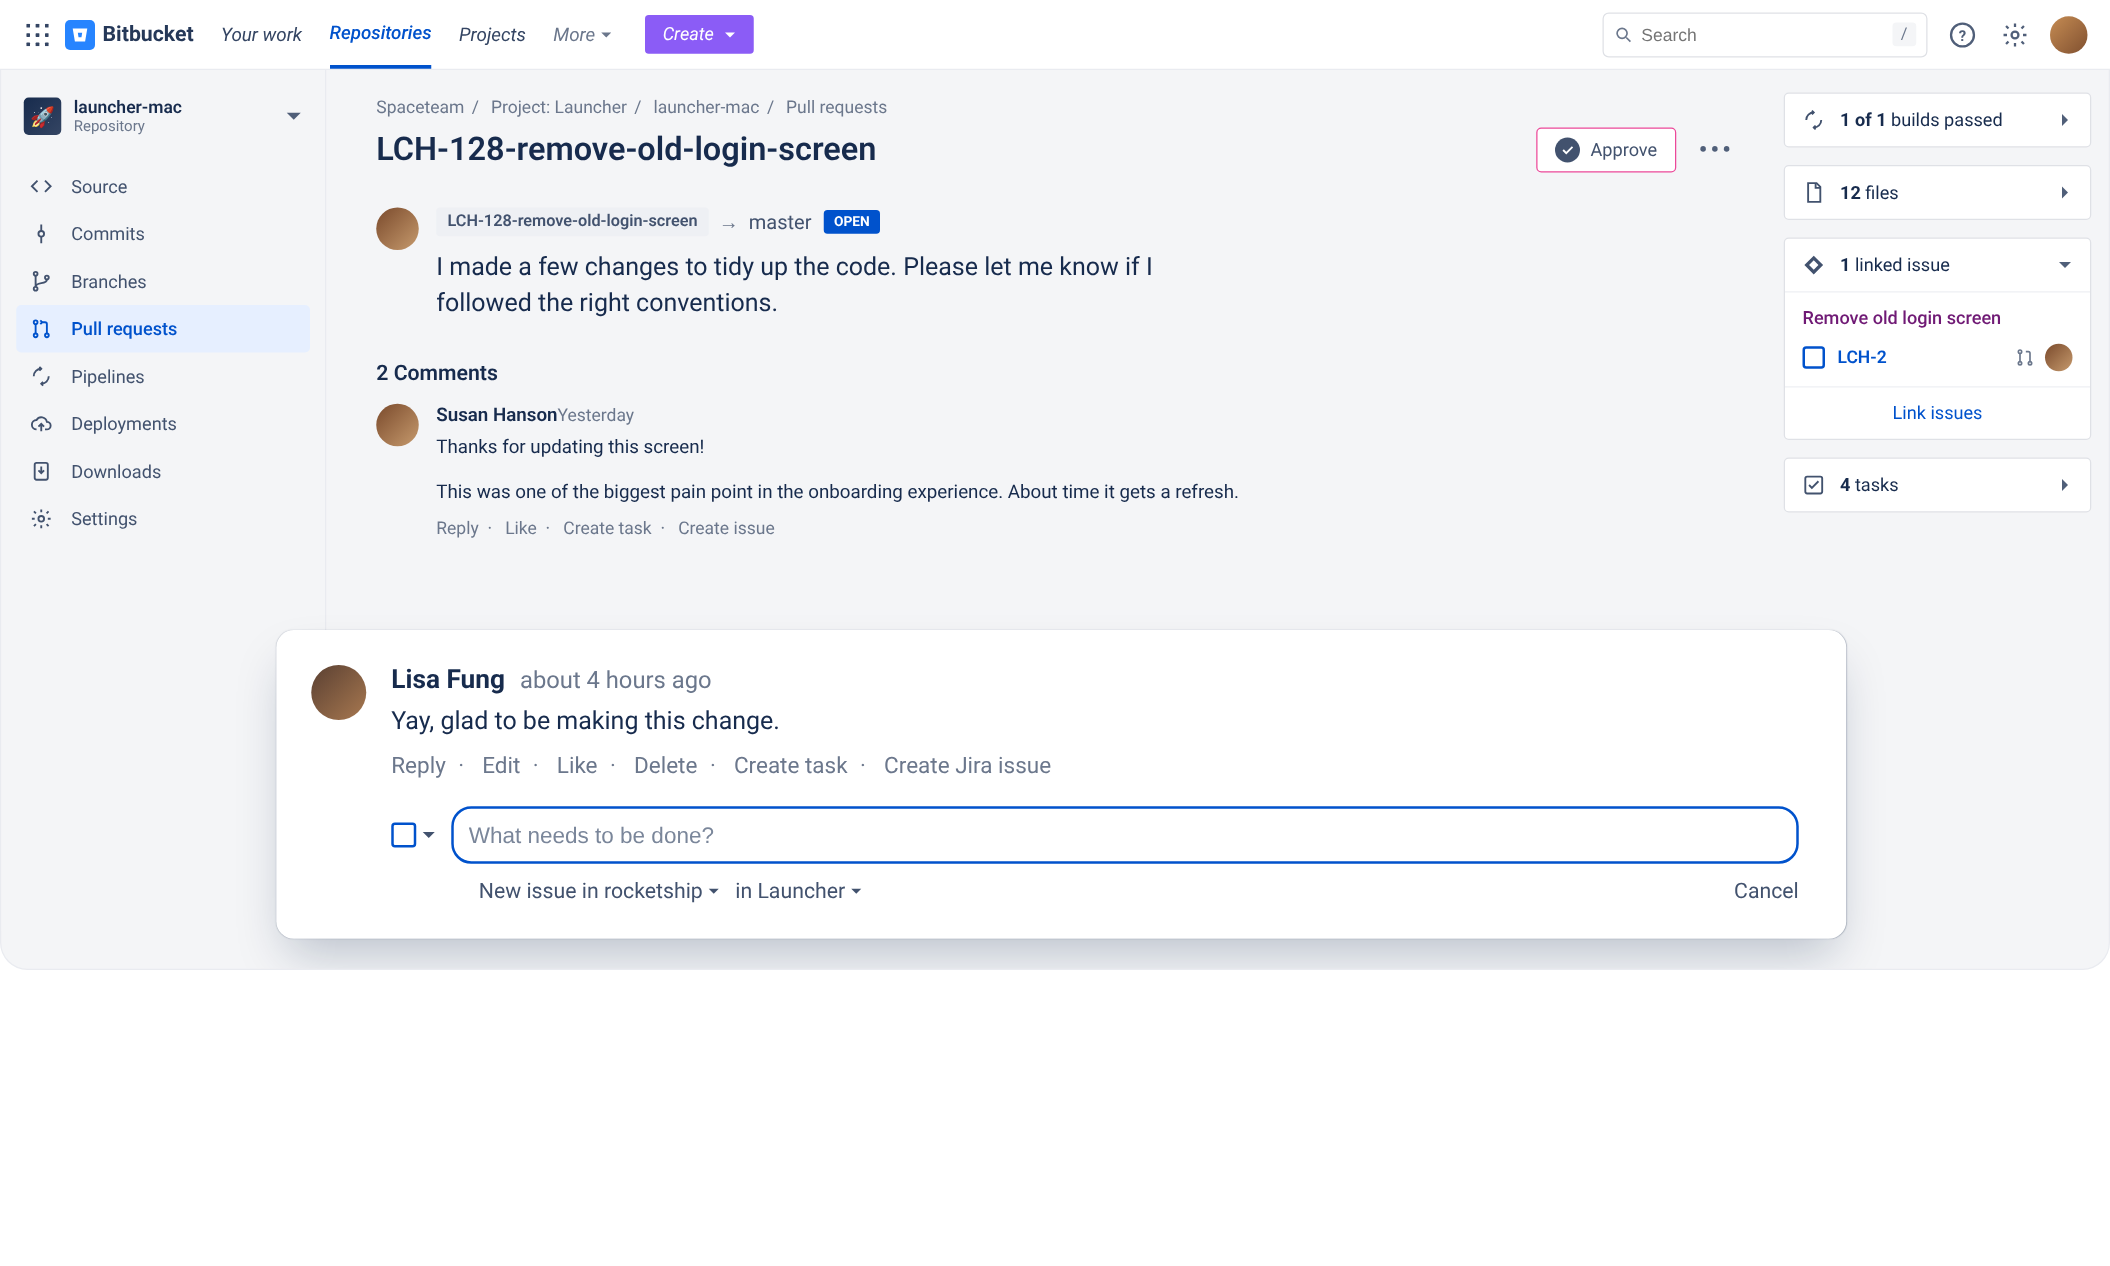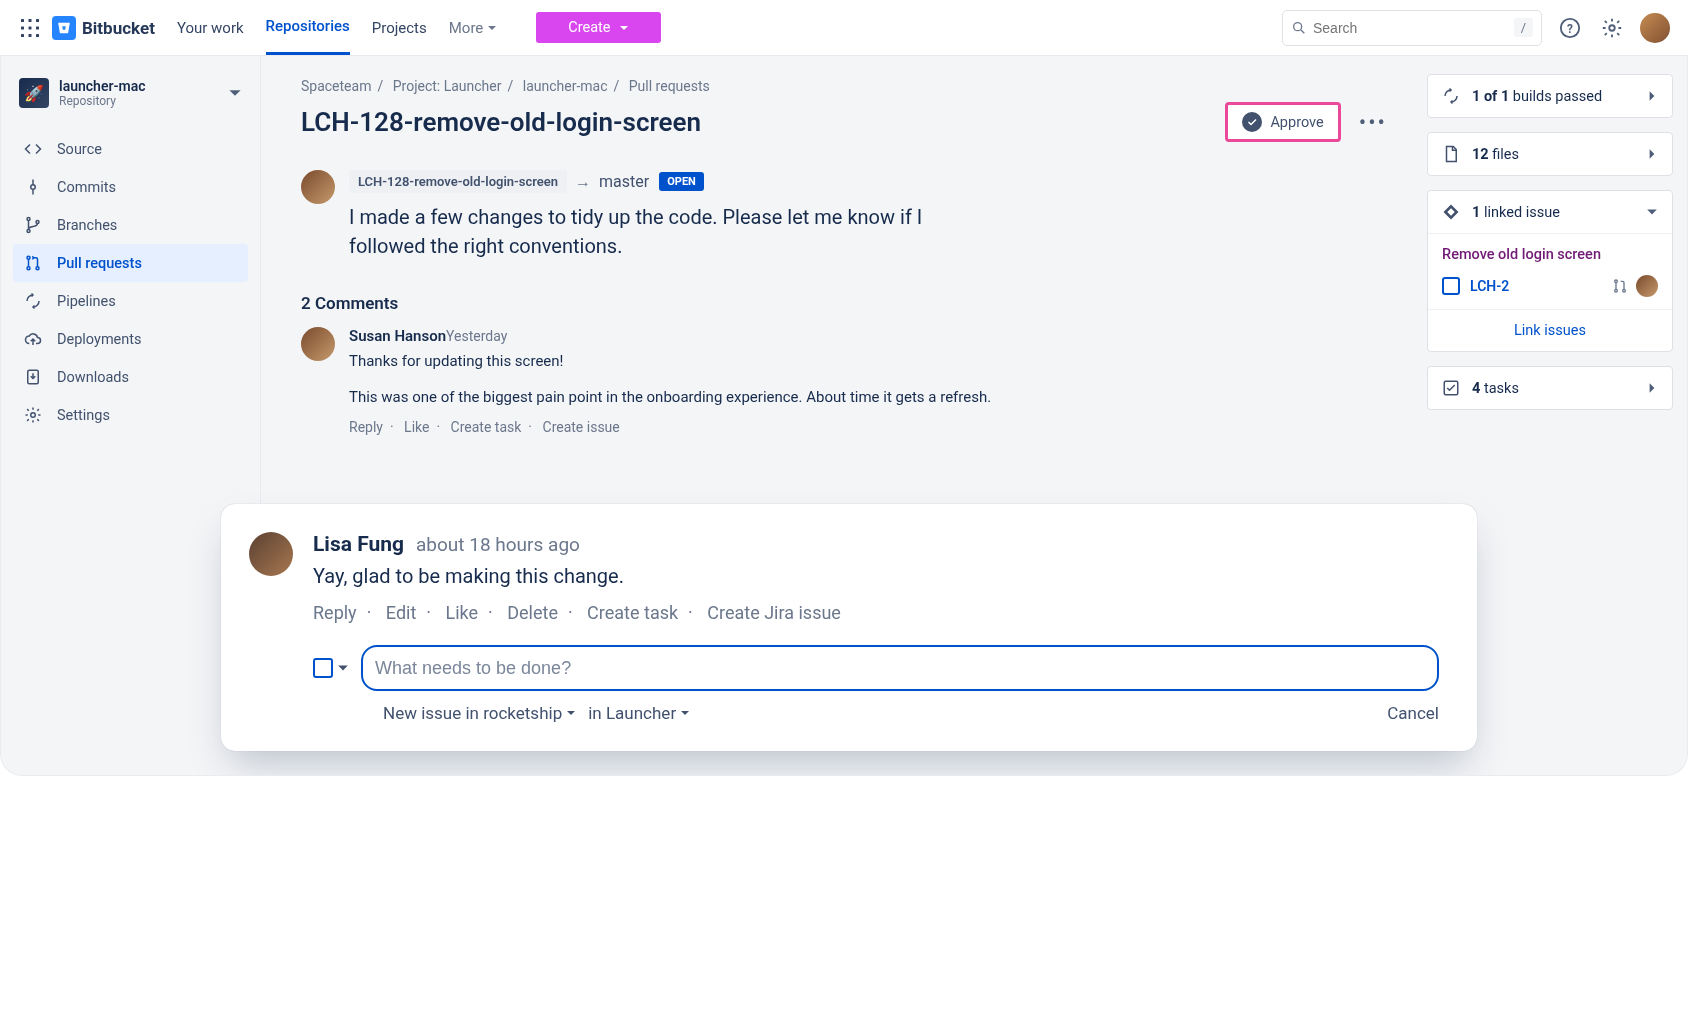--- a/index.html
+++ b/index.html
@@ -3,25 +3,25 @@
 <meta charset="utf-8">
 <style>
 * { box-sizing: border-box; margin: 0; padding: 0; }
 body { font-family: -apple-system, BlinkMacSystemFont, "Segoe UI", Roboto, Helvetica, Arial, sans-serif; background: #fff; color: #172B4D; }
 
 
 .topnav { height: 56px; display: flex; align-items: center; padding: 0 18px; border-bottom: 1px solid #e9ebf0; background:#fff; }
 .apps-grid { width:24px; height:24px; margin-right:10px; color:#344563; display:flex; align-items:center; justify-content:center; cursor:pointer; }
 .logo-sq { width:24px; height:24px; border-radius:4px; background:#2684FF; margin-right:6px; display:flex; align-items:center; justify-content:center; }
 .logo-txt { font-size:17px; font-weight:700; color:#253858; margin-right:22px; }
-.nav-links { display:flex; align-items:center; gap:22px; }
+.nav-links { display:flex; align-items:center; gap:22px;font-style:italic; }
 .nav-link { font-size:15px; color:#344563; cursor:pointer; padding-bottom:17px; padding-top:17px;}
 .nav-link.active { color:#0052CC; border-bottom:3px solid #0052CC; font-weight:500;}
 .nav-more { display:flex; align-items:center; gap:4px; color:#6B778C; }
-.create-btn { background:#d946ef; color:#fff; padding:7px 32px; border-radius:3px; font-size:14.5px; display:flex; align-items:center; gap:8px; margin-left:17px; cursor:pointer;}
+.create-btn { background:#8b5cf6; color:#fff; padding:7px 14px; border-radius:3px; font-size:14.5px; display:flex; align-items:center; gap:8px; margin-left:4px; cursor:pointer;}
 .nav-spacer { flex:1; }
 .search { display:flex; align-items:center; background:#fff; border:1px solid #dfe1e6; border-radius:5px; height:36px; width:260px; padding:0 8px; }
 .search input { border:none; outline:none; flex:1; font-size:14px; color:#6B778C; }
 .search .slash { background:#f4f5f7; color:#6B778C; border-radius:3px; padding:2px 7px; font-size:13px;}
 .nav-icon { width:28px; height:28px; margin-left:14px; color:#505F79; display:flex; align-items:center; justify-content:center; cursor:pointer; }
 .avatar { width:30px; height:30px; border-radius:50%; margin-left:14px; background: linear-gradient(135deg,#c68c53,#805030); cursor:pointer; }
 
 
 .frame { display:flex; background:#f4f5f7; border:1px solid #e9ebf0; border-top:none; border-radius:0 0 22px 22px; overflow:hidden; position:relative; min-height:720px; padding-bottom:30px;}
 
@@ -37,21 +37,21 @@
 .side-item .ic { width:20px; height:20px; display:flex; align-items:center; justify-content:center; color:#42526E;}
 .side-item.active .ic { color:#0052CC; }
 
 
 .main { flex:1; padding:22px 40px 240px 40px; position:relative; }
 .crumbs { color:#6B778C; font-size:14px; margin-bottom:8px;}
 .crumbs span.sep{ margin:0 6px;}
 .title-row { display:flex; align-items:center; }
 .pr-title { font-size:26px; font-weight:600; color:#172B4D; }
 .title-row .right { margin-left:auto; display:flex; align-items:center; gap:18px;}
-.approve-btn { background:#fff; border:3px solid #ec4899; border-radius:4px; padding:7px 14px; display:flex; align-items:center; gap:8px; color:#42526E; font-size:14.5px; cursor:pointer;}
+.approve-btn { background:#fff; border:1px solid #ec4899; border-radius:4px; padding:7px 14px; display:flex; align-items:center; gap:8px; color:#42526E; font-size:14.5px; cursor:pointer;}
 .approve-btn .dot{ width:20px; height:20px; border-radius:50%; background:#42526E; display:flex; align-items:center; justify-content:center;}
 .kebab { color:#505F79; font-size:22px; letter-spacing:2px; cursor:pointer;}
 .author-row{ display:flex; gap:14px; margin-top:28px;}
 .avatar-sm{ width:34px; height:34px; border-radius:50%; background:linear-gradient(135deg,#7a4a2c,#c69a6d); flex-shrink:0;}
 .chip{ background:#eef0f4; color:#42526E; padding:4px 9px; border-radius:3px; font-size:13px; font-weight:600;}
 .arrow{ color:#6B778C; margin:0 8px;}
 .tag-open{ background:#0052CC; color:#fff; padding:3px 8px; border-radius:3px; font-size:11px; font-weight:700; margin-left:10px;}
 .pr-desc{ color:#172B4D; font-size:20px; margin-top:10px; line-height:1.45; max-width:640px;}
 .comments-h{ font-size:17px; font-weight:600; margin-top:32px; margin-bottom:14px;}
 .comment{ display:flex; gap:14px; margin-bottom:18px; max-width:720px;}
@@ -389,21 +389,21 @@
       </div>
     </div>
   </div>
 
   <div class="float-card">
     <div class="fc-inner">
       <div class="fc-avatar"></div>
       <div style="flex:1;">
         <div class="fc-head">
           <span class="fc-author">Lisa Fung</span>
-          <span class="fc-time">about 18 hours ago</span>
+          <span class="fc-time">about 4 hours ago</span>
         </div>
         <div class="fc-body">Yay, glad to be making this change.</div>
         <div class="fc-actions">
           <span>Reply</span><span class="fc-dots">·</span>
           <span>Edit</span><span class="fc-dots">·</span>
           <span>Like</span><span class="fc-dots">·</span>
           <span>Delete</span><span class="fc-dots">·</span>
           <span>Create task</span><span class="fc-dots">·</span>
           <span>Create Jira issue</span>
         </div>

